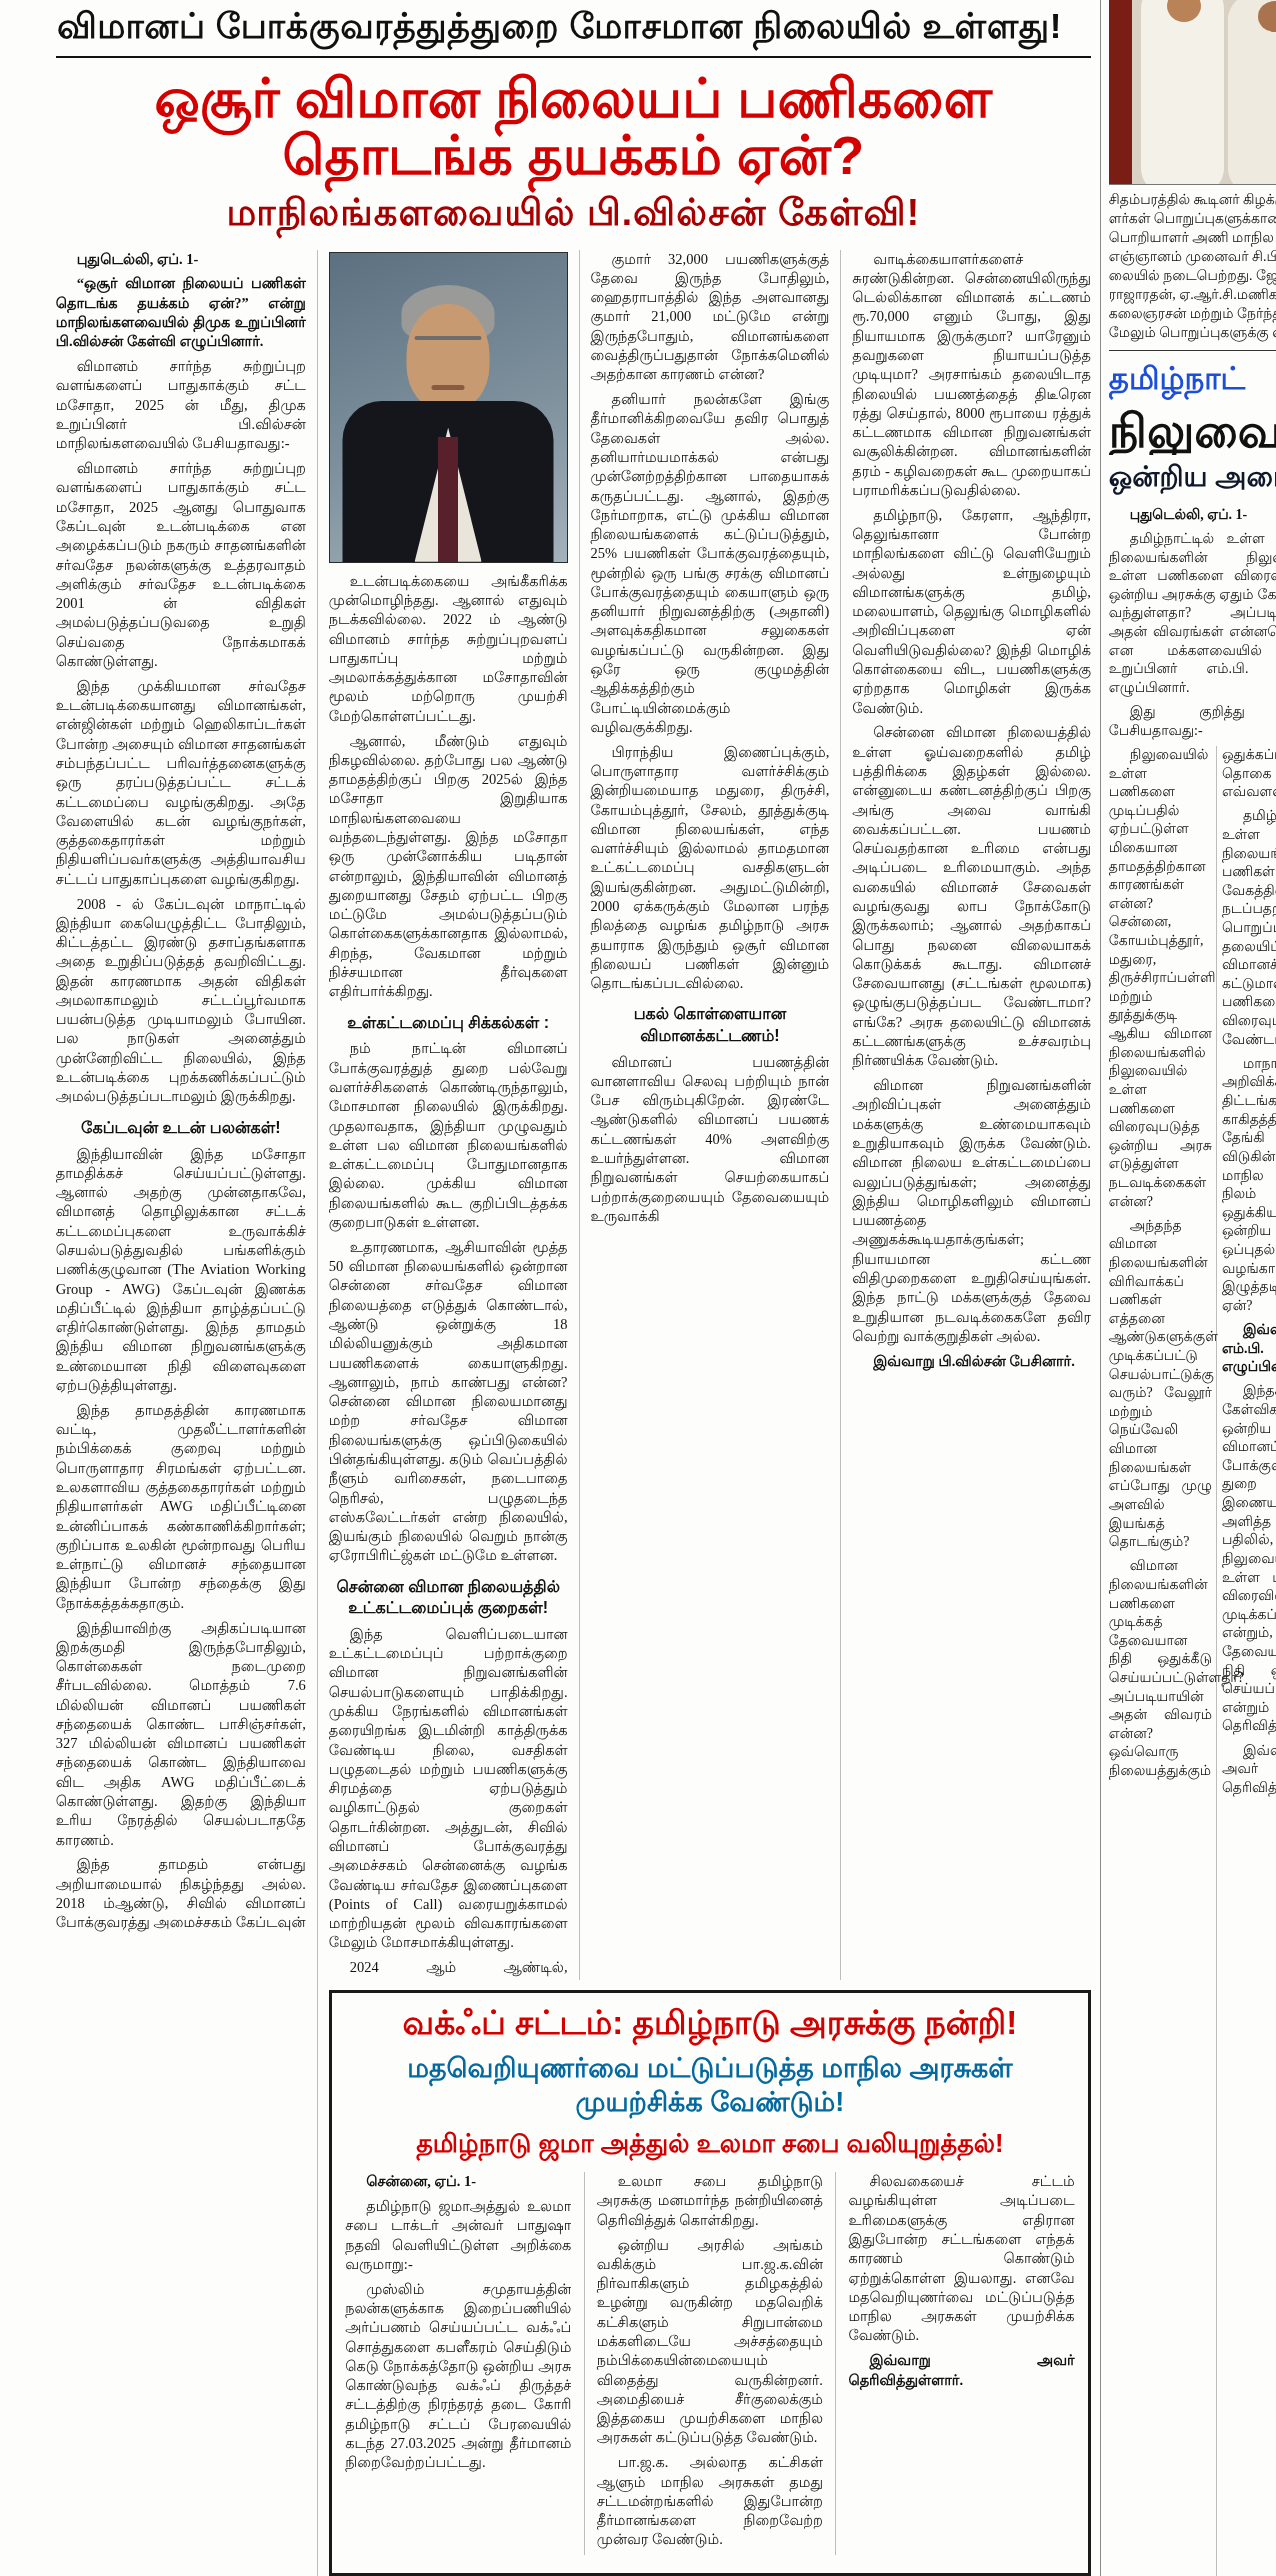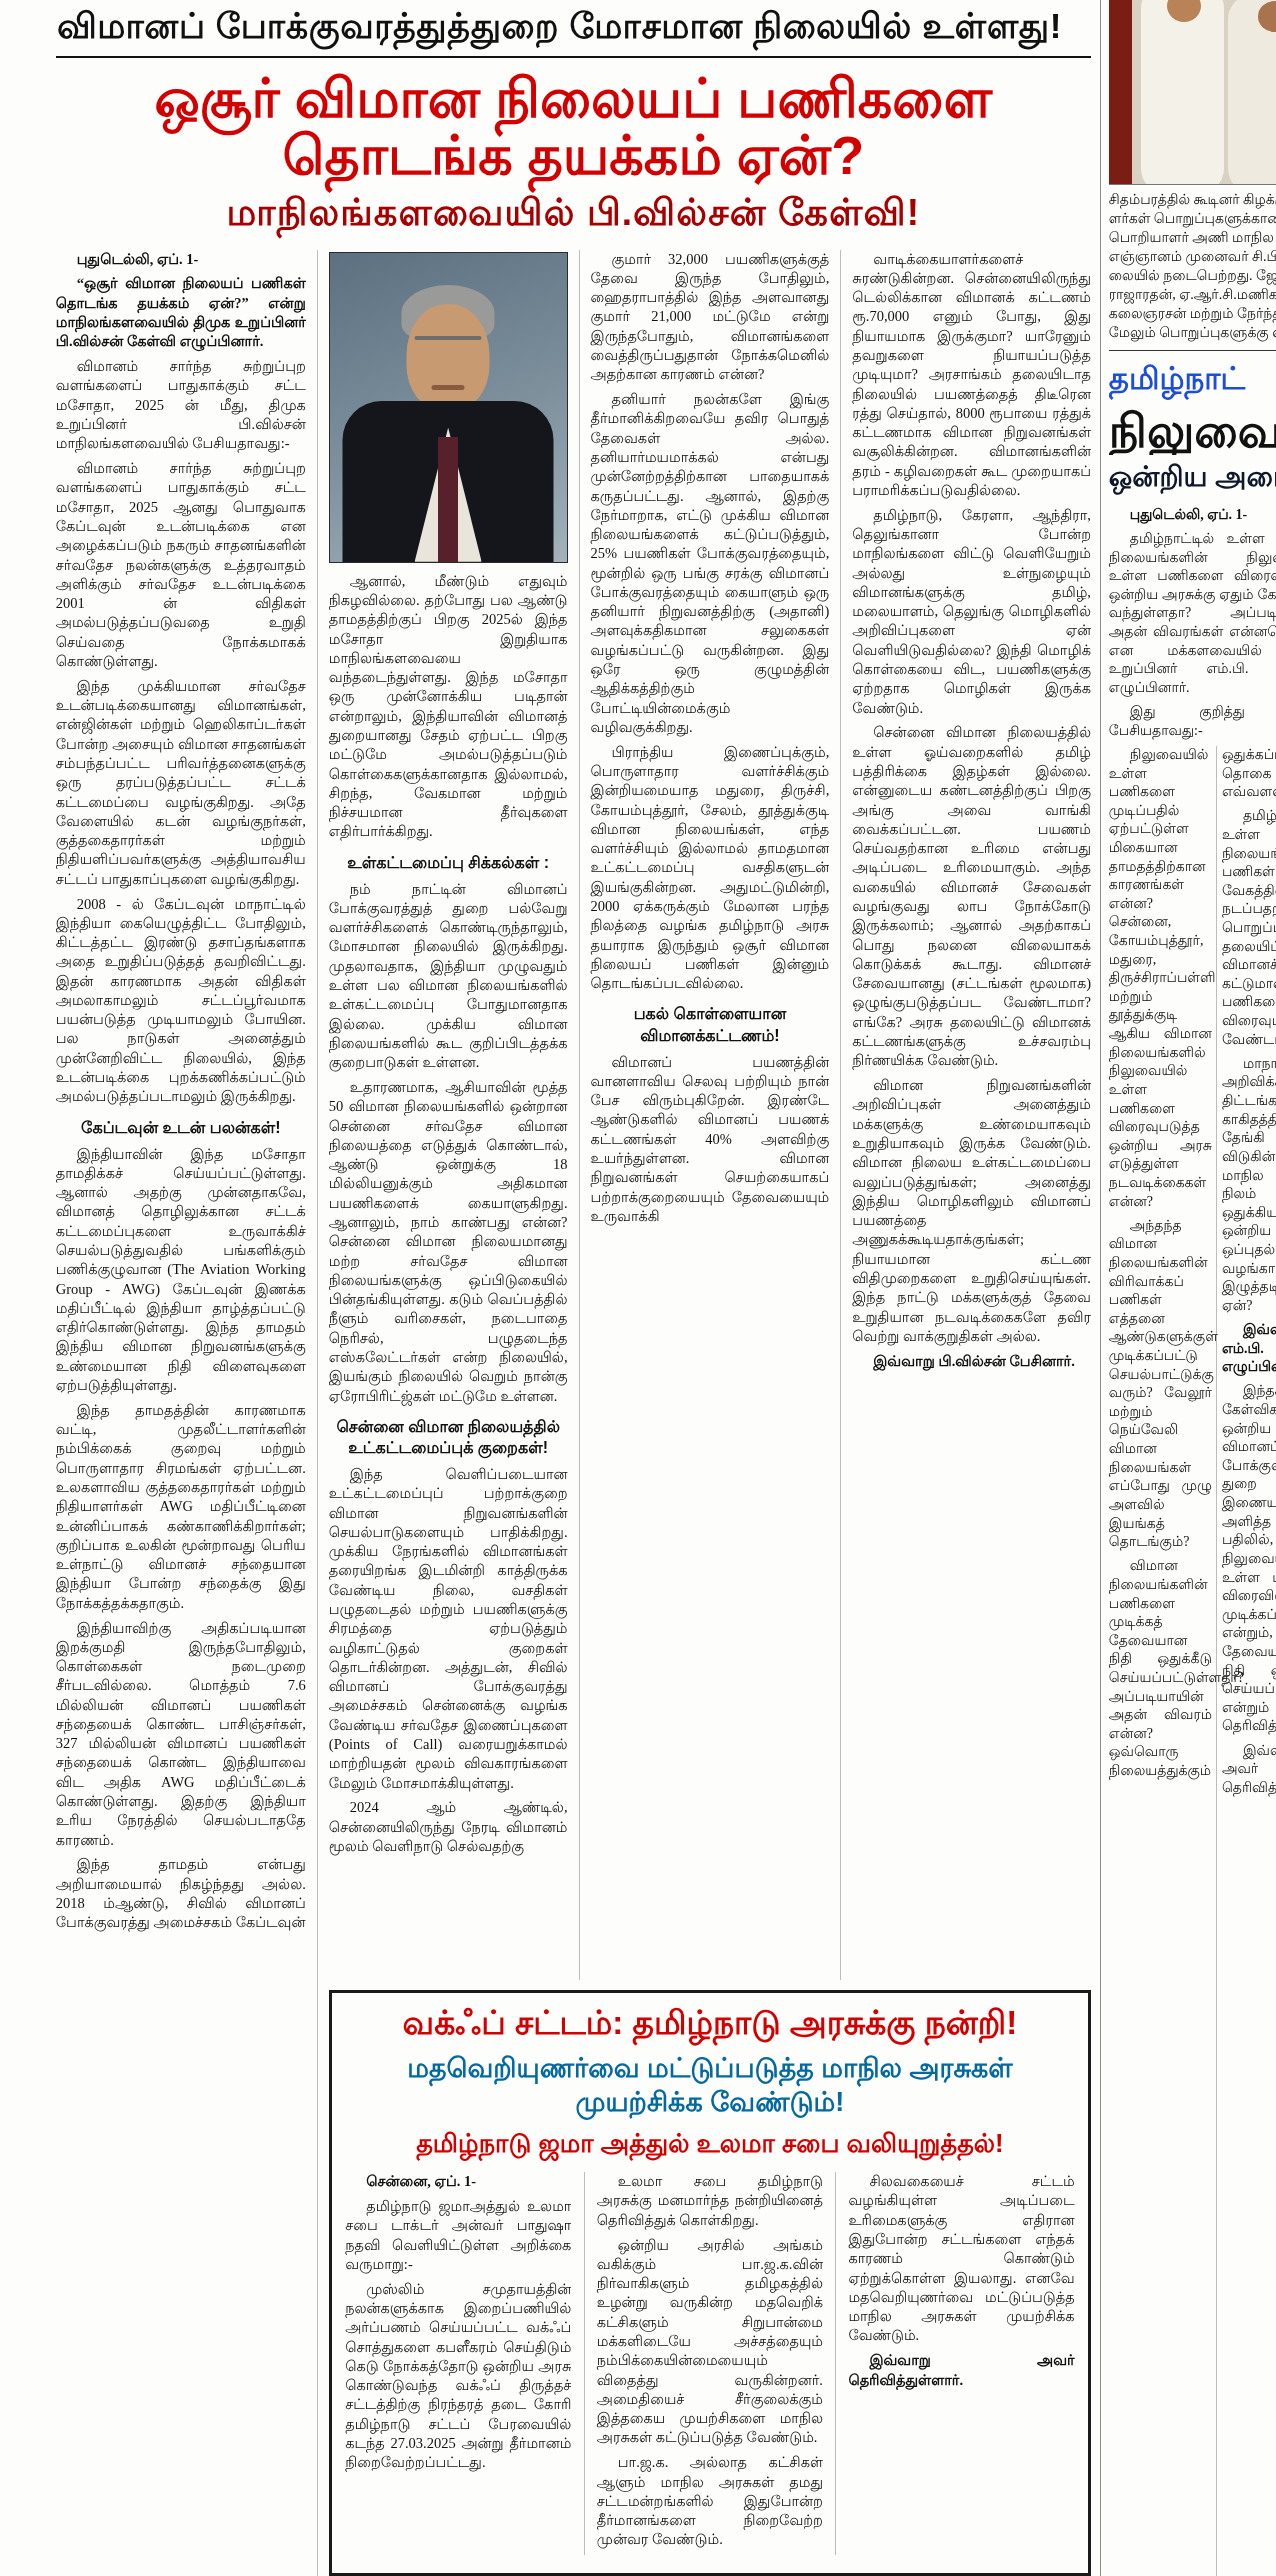--- a/index.html
+++ b/index.html
@@ -162,20 +162,21 @@
             <div class="photo">
               <div class="ph-hair"></div>
               <div class="ph-face"></div>
               <div class="ph-brow"></div>
               <div class="ph-body"></div>
               <div class="ph-shirt"></div>
               <div class="ph-tie"></div>
               <div class="ph-mouth"></div>
             </div>
             <div>
+                <p class="para">உடன்படிக்கையை அங்கீகரிக்க முன்மொழிந்தது. ஆனால் எதுவும் நடக்கவில்லை. 2022 ம் ஆண்டு விமானம் சார்ந்த சுற்றுப்புறவளப் பாதுகாப்பு மற்றும் அமலாக்கத்துக்கான மசோதாவின் மூலம் மற்றொரு முயற்சி மேற்கொள்ளப்பட்டது.</p>
                 <p class="para">ஆனால், மீண்டும் எதுவும் நிகழவில்லை. தற்போது பல ஆண்டு தாமதத்திற்குப் பிறகு 2025ல் இந்த மசோதா இறுதியாக மாநிலங்களவையை வந்தடைந்துள்ளது. இந்த மசோதா ஒரு முன்னோக்கிய படிதான் என்றாலும், இந்தியாவின் விமானத் துறையானது சேதம் ஏற்பட்ட பிறகு மட்டுமே அமல்படுத்தப்படும் கொள்கைகளுக்கானதாக இல்லாமல், சிறந்த, வேகமான மற்றும் நிச்சயமான தீர்வுகளை எதிர்பார்க்கிறது.</p>
                 <p class="para subhead">உள்கட்டமைப்பு சிக்கல்கள் :</p>
                 <p class="para">நம் நாட்டின் விமானப் போக்குவரத்துத் துறை பல்வேறு வளர்ச்சிகளைக் கொண்டிருந்தாலும், மோசமான நிலையில் இருக்கிறது. முதலாவதாக, இந்தியா முழுவதும் உள்ள பல விமான நிலையங்களில் உள்கட்டமைப்பு போதுமானதாக இல்லை. முக்கிய விமான நிலையங்களில் கூட குறிப்பிடத்தக்க குறைபாடுகள் உள்ளன.</p>
                 <p class="para">உதாரணமாக, ஆசியாவின் மூத்த 50 விமான நிலையங்களில் ஒன்றான சென்னை சர்வதேச விமான நிலையத்தை எடுத்துக் கொண்டால், ஆண்டு ஒன்றுக்கு 18 மில்லியனுக்கும் அதிகமான பயணிகளைக் கையாளுகிறது. ஆனாலும், நாம் காண்பது என்ன? சென்னை விமான நிலையமானது மற்ற சர்வதேச விமான நிலையங்களுக்கு ஒப்பிடுகையில் பின்தங்கியுள்ளது. கடும் வெப்பத்தில் நீளும் வரிசைகள், நடைபாதை நெரிசல், பழுதடைந்த எஸ்கலேட்டர்கள் என்ற நிலையில், இயங்கும் நிலையில் வெறும் நான்கு ஏரோபிரிட்ஜ்கள் மட்டுமே உள்ளன.</p>
                 <p class="para subhead">சென்னை விமான நிலையத்தில் உட்கட்டமைப்புக் குறைகள்!</p>
                 <p class="para">இந்த வெளிப்படையான உட்கட்டமைப்புப் பற்றாக்குறை விமான நிறுவனங்களின் செயல்பாடுகளையும் பாதிக்கிறது. முக்கிய நேரங்களில் விமானங்கள் தரையிறங்க இடமின்றி காத்திருக்க வேண்டிய நிலை, வசதிகள் பழுதடைதல் மற்றும் பயணிகளுக்கு சிரமத்தை ஏற்படுத்தும் வழிகாட்டுதல் குறைகள் தொடர்கின்றன. அத்துடன், சிவில் விமானப் போக்குவரத்து அமைச்சகம் சென்னைக்கு வழங்க வேண்டிய சர்வதேச இணைப்புகளை (Points of Call) வரையறுக்காமல் மாற்றியதன் மூலம் விவகாரங்களை மேலும் மோசமாக்கியுள்ளது.</p>
                 <p class="para">2024 ஆம் ஆண்டில், சென்னையிலிருந்து நேரடி விமானம் மூலம் வெளிநாடு செல்வதற்கு</p>
               </div>
           </div>
 

